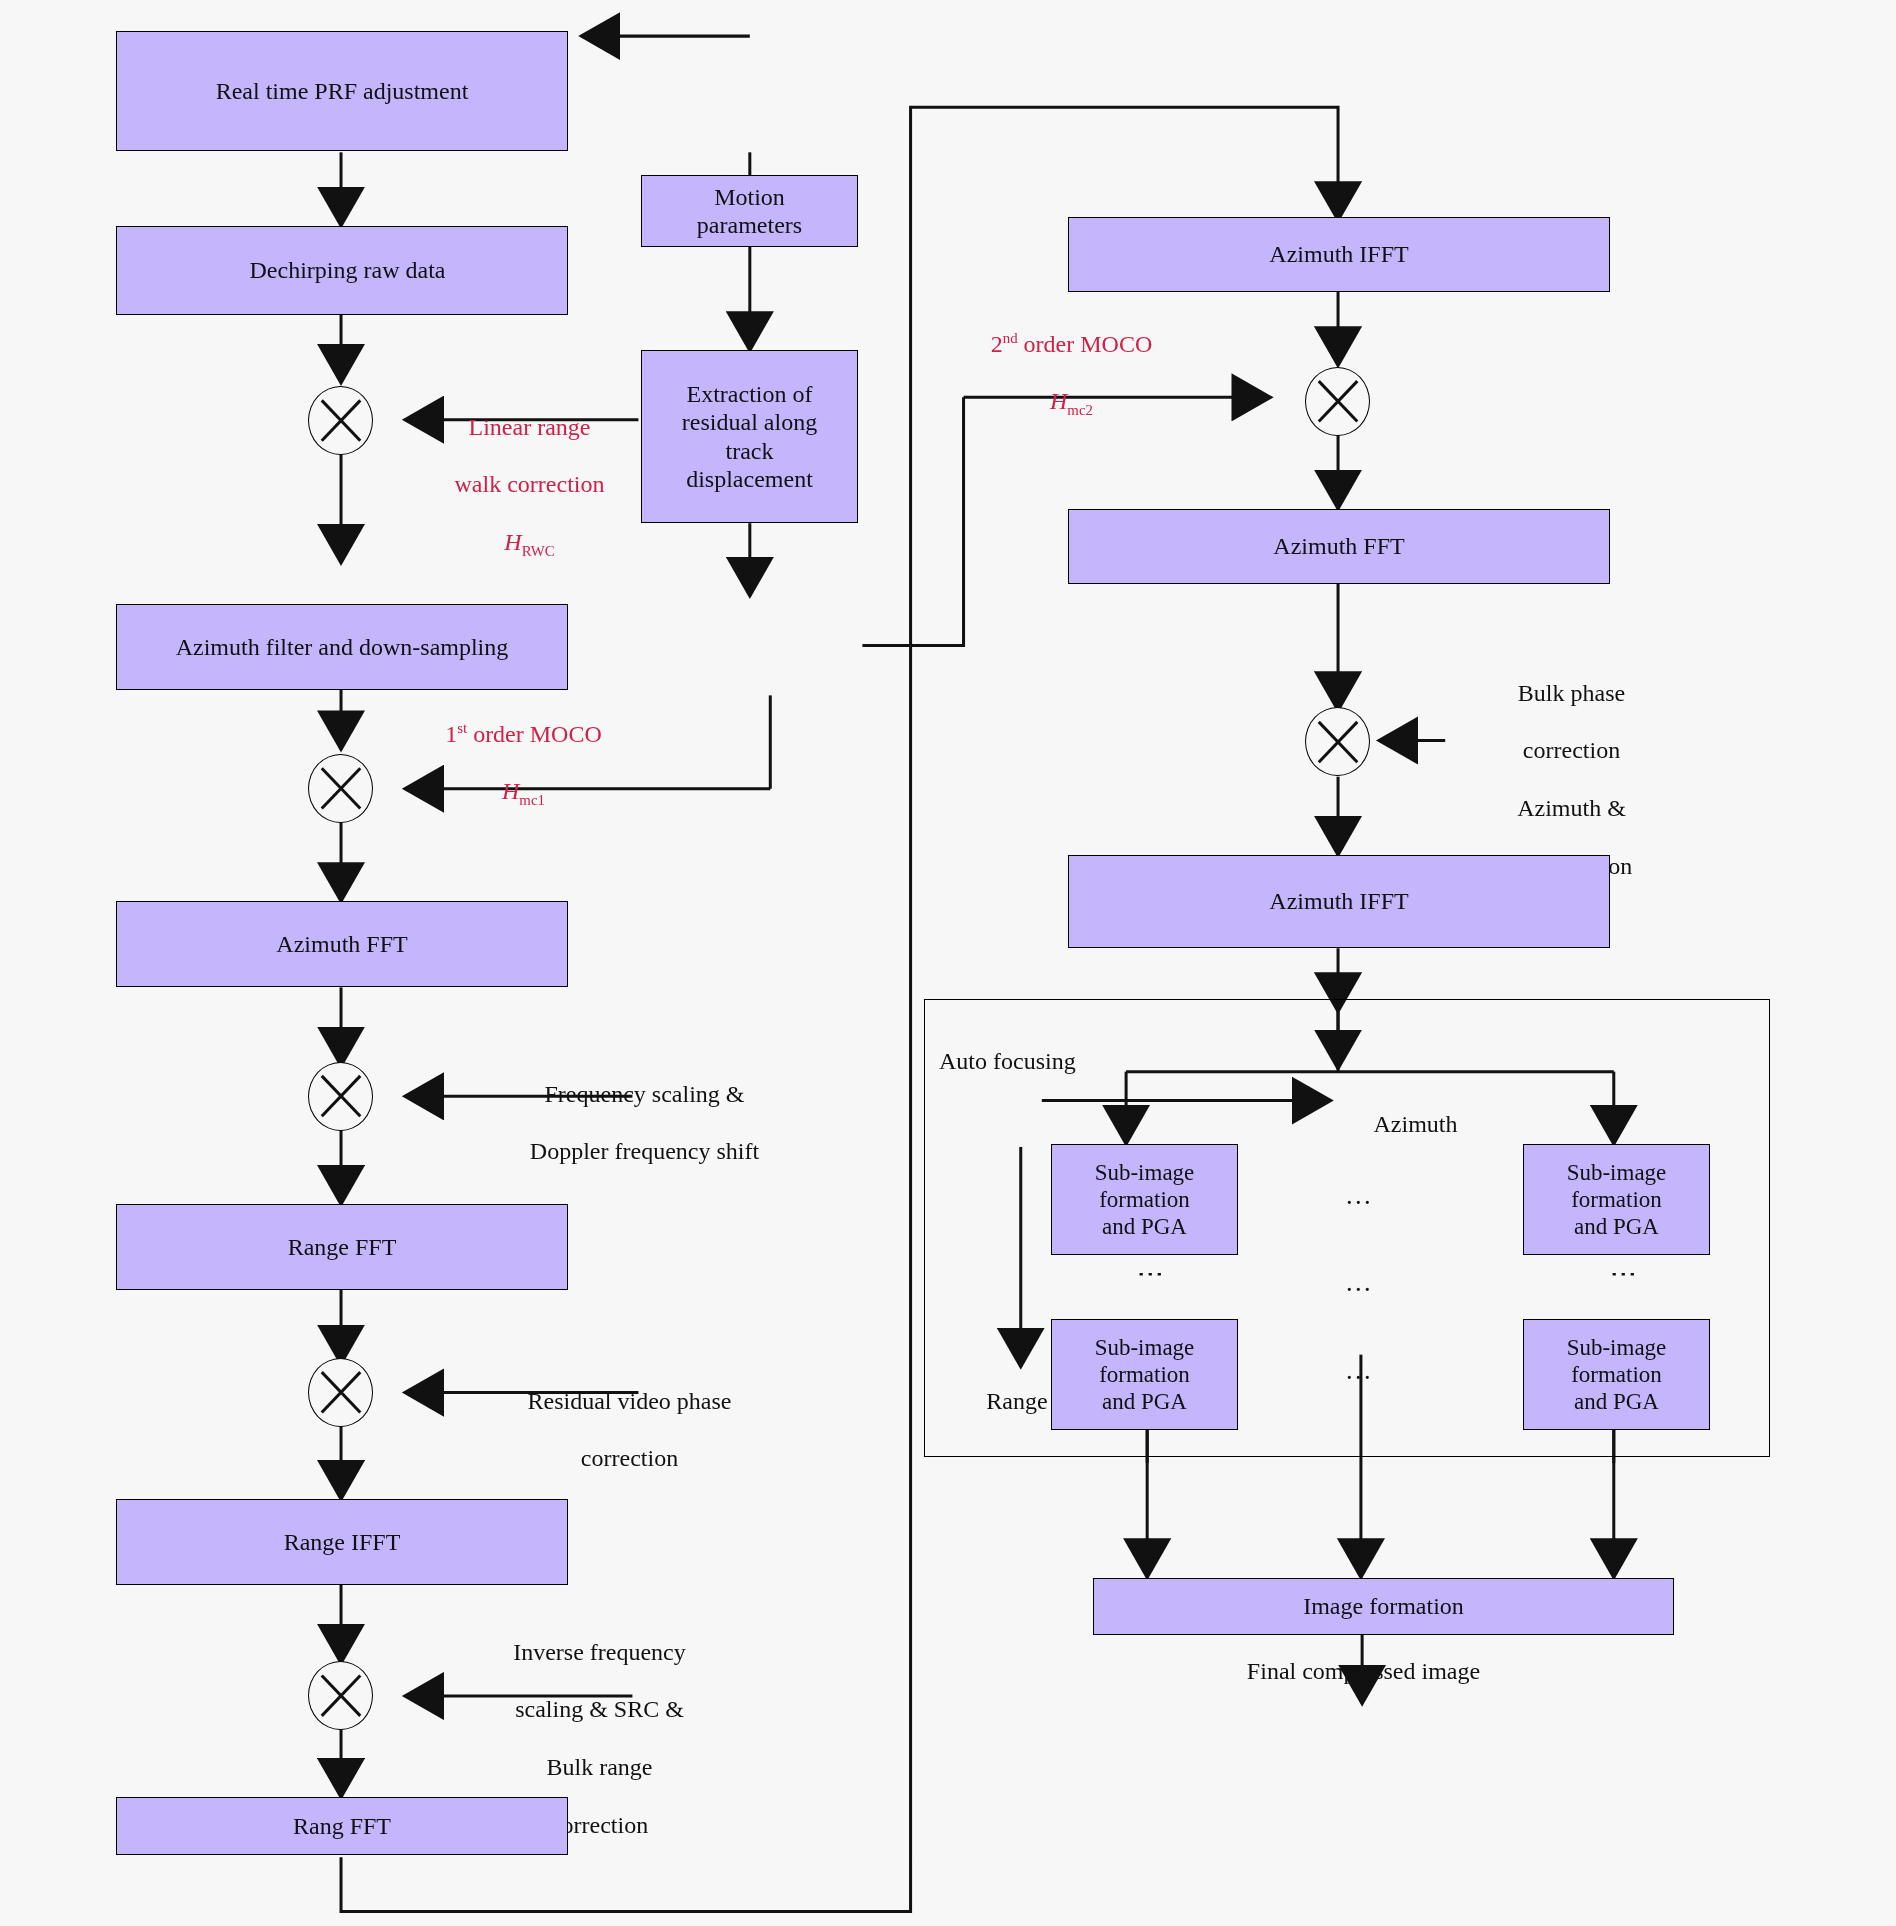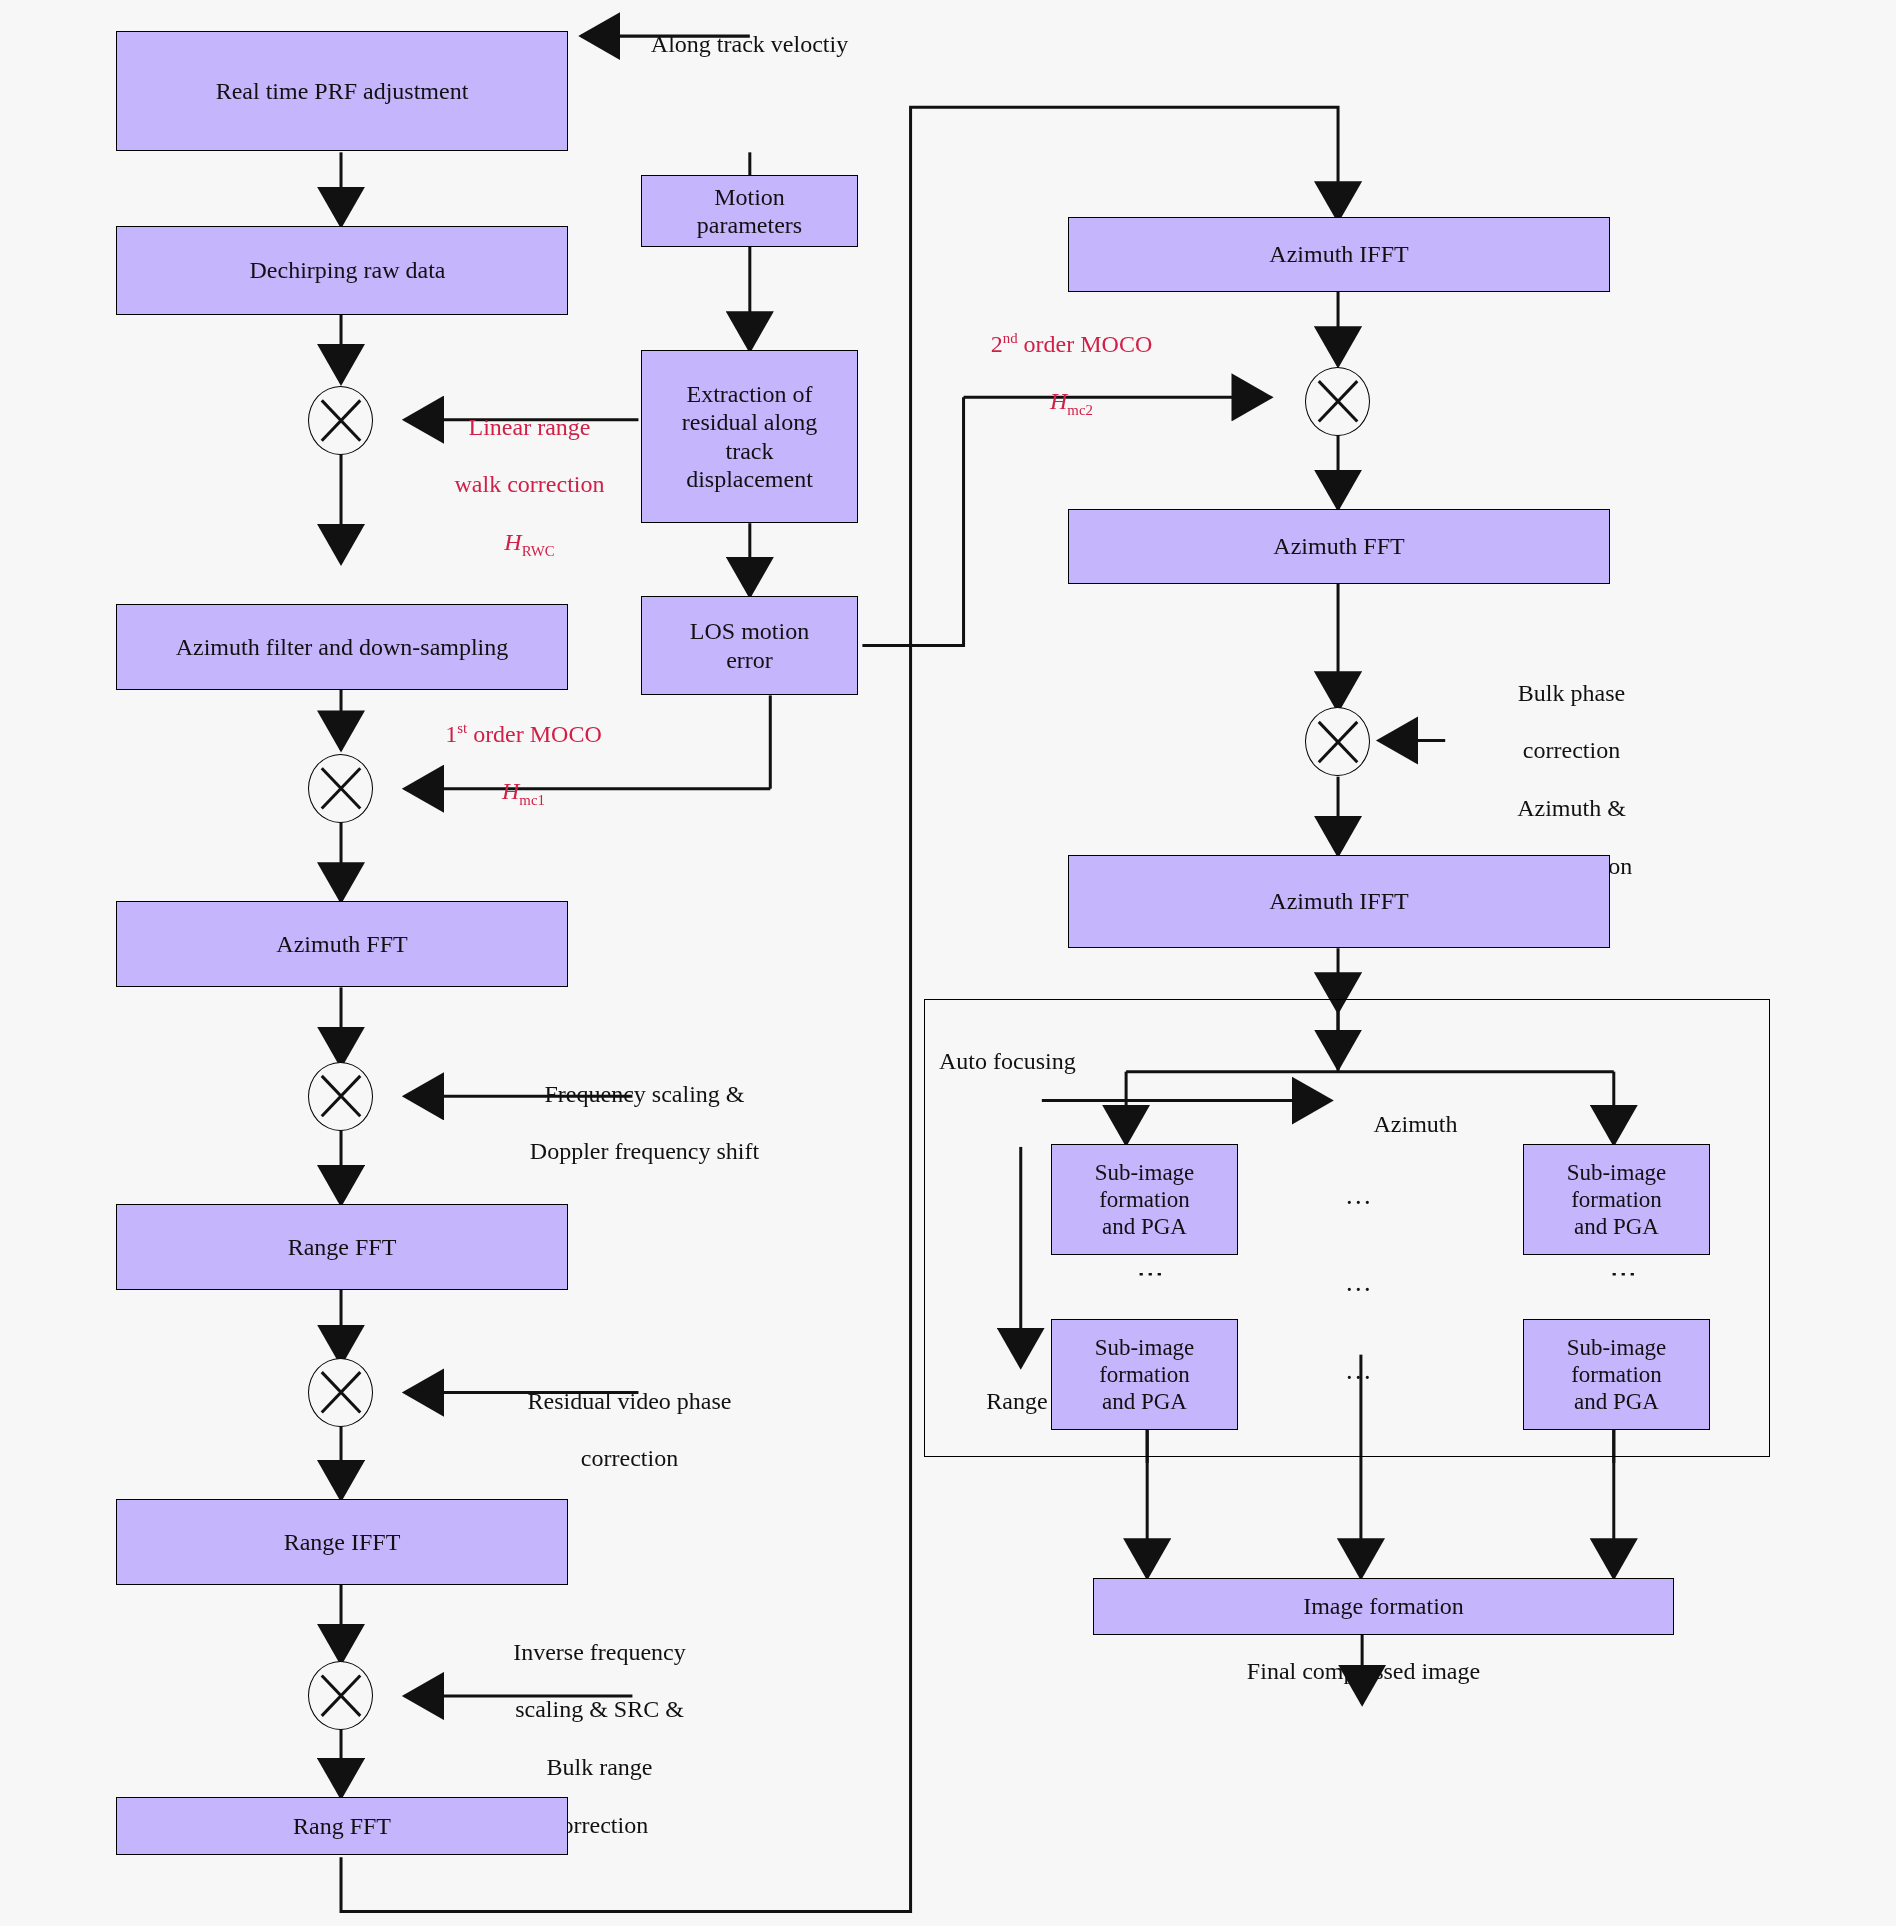--- a/index.html
+++ b/index.html
@@ -193,40 +193,33 @@
     <span>Inverse frequency</span><br>
     <span>scaling &amp; SRC &amp;</span><br>
     <span>Bulk range</span><br>
     <span>correction</span>
   </div>
 
   <div class="node" style="left:116px;top:1797px;width:452px;height:58px;">
     <span>Rang FFT</span>
   </div>
 
-  <div class="lbl" style="left:593px;top:1.2px;width:313px;text-align:center;">
-    <span>Along track veloctiy</span>
-  </div>
 
   <div class="node" style="left:641px;top:175px;width:217px;height:72px;white-space:pre-line;">
     <span>Motion
 parameters</span>
   </div>
 
   <div class="node" style="left:641px;top:350px;width:217px;height:173px;white-space:pre-line;">
     <span>Extraction of
 residual along
 track
 displacement</span>
   </div>
 
-  <div class="node" style="left:641px;top:596px;width:217px;height:99px;white-space:pre-line;">
-    <span>LOS motion
-error</span>
-  </div>
 
   <div class="node" style="left:1068px;top:217px;width:542px;height:75px;">
     <span>Azimuth IFFT</span>
   </div>
 
   <div class="lbl red" style="left:936px;top:301px;width:271px;">
     <span><span>2</span><sup>nd</sup><span> order MOCO</span></span><br>
     <i>H</i><sub>mc2</sub>
   </div>
 

